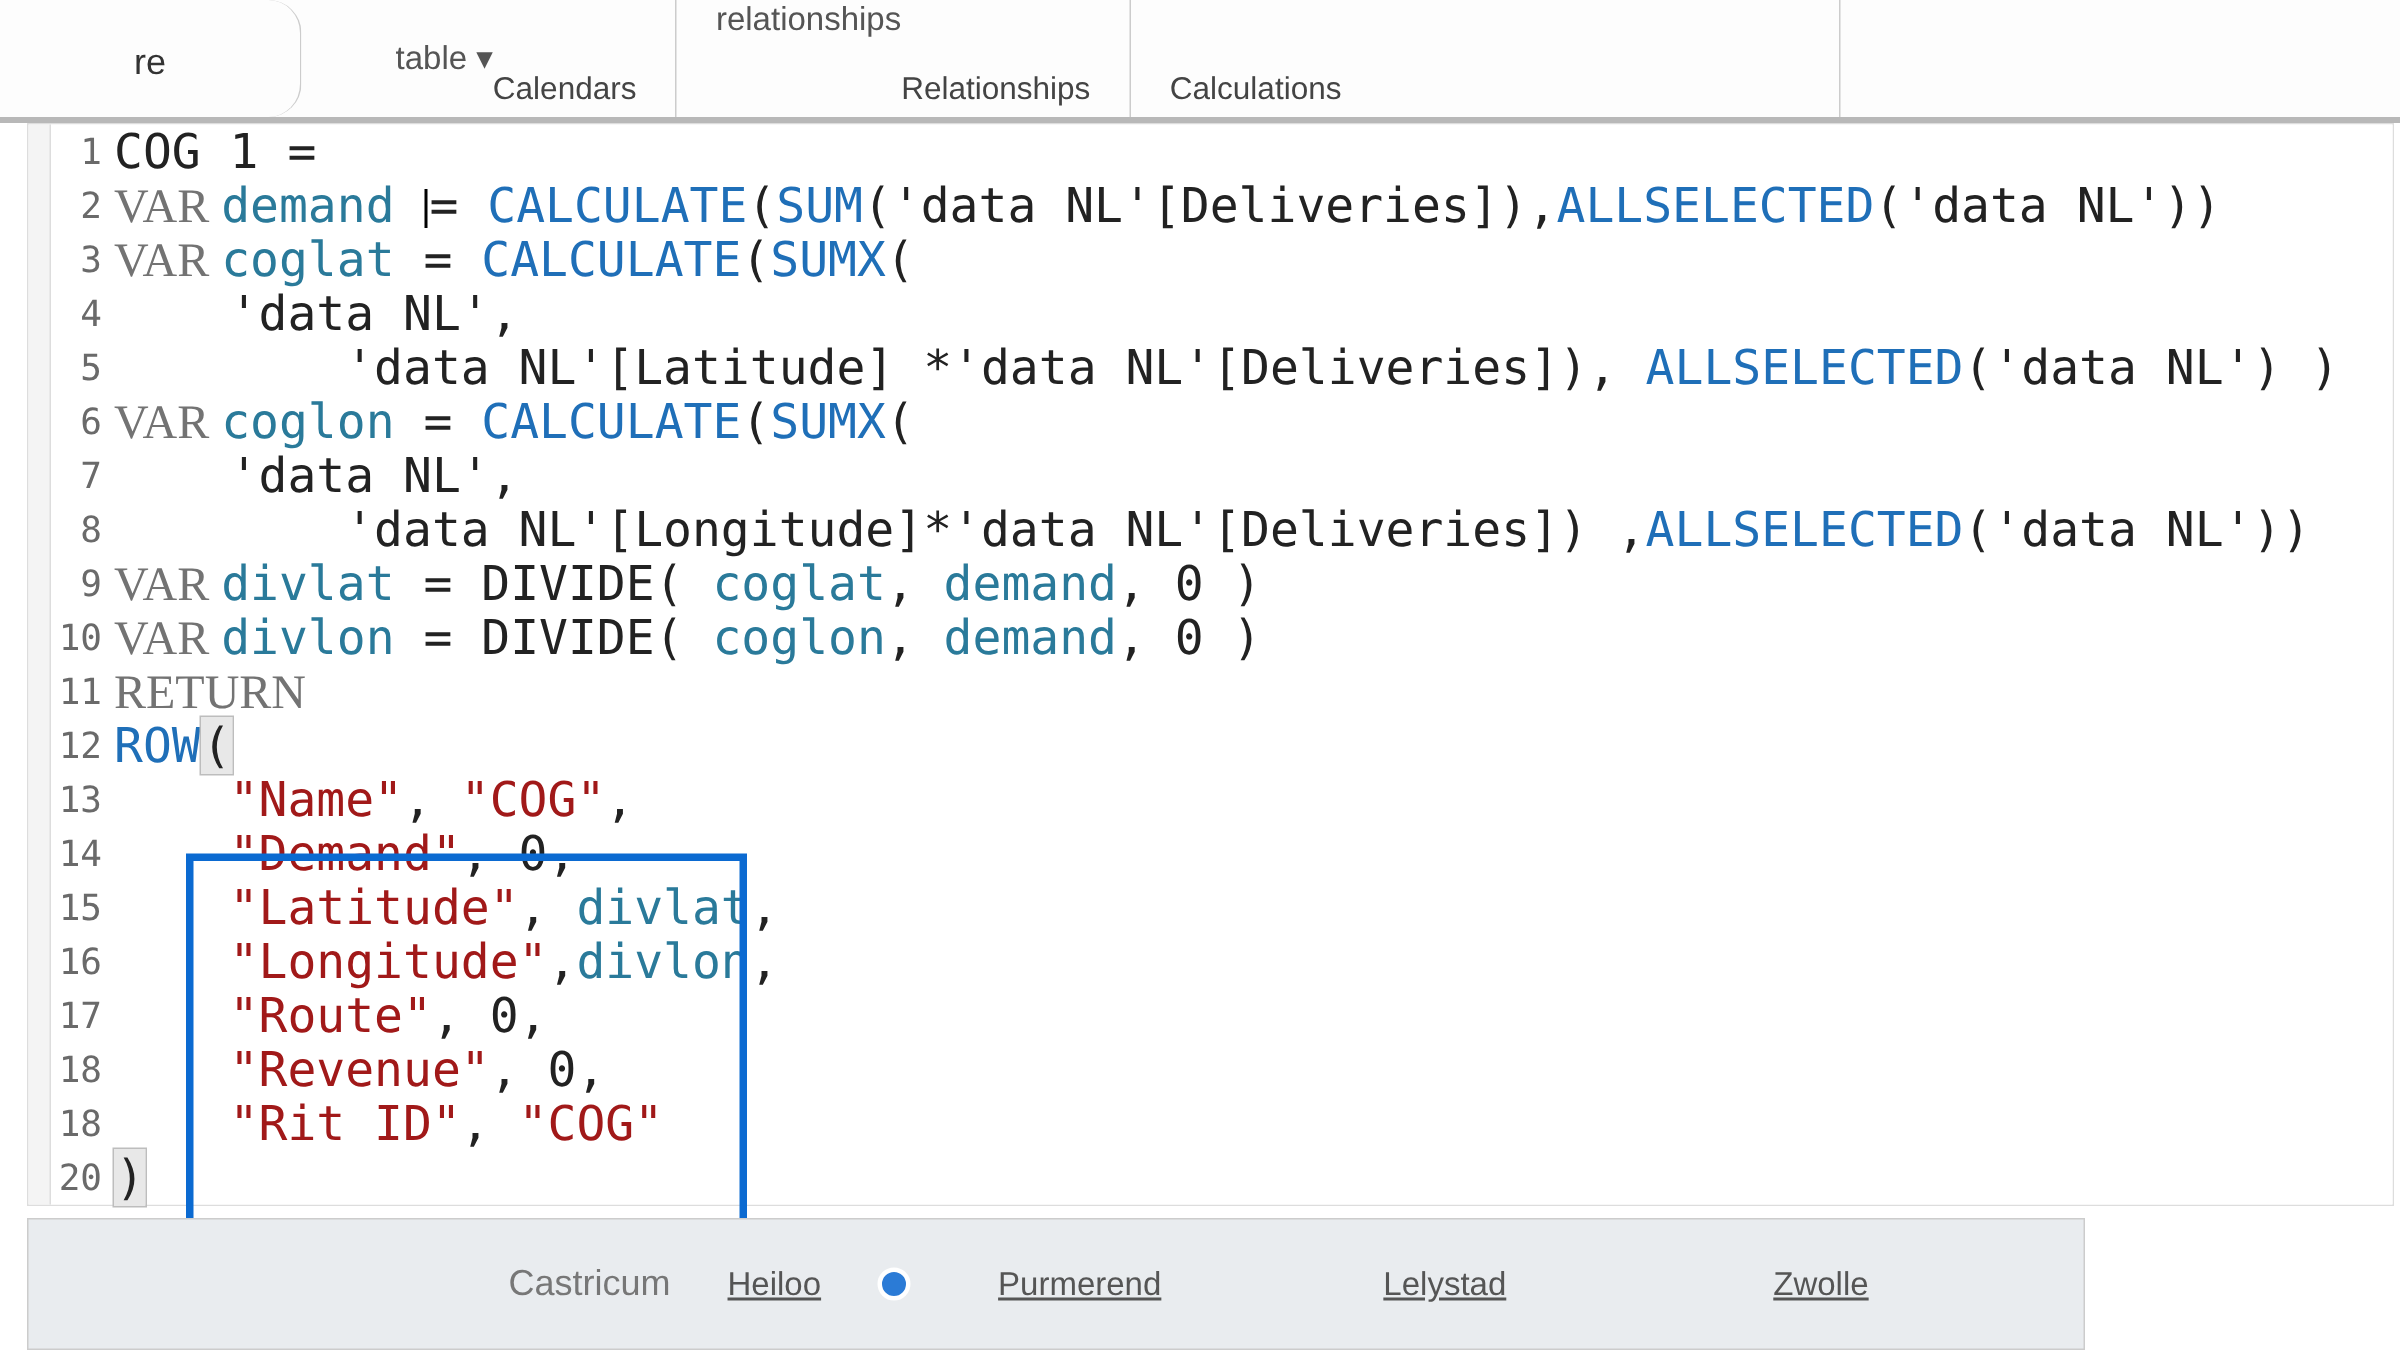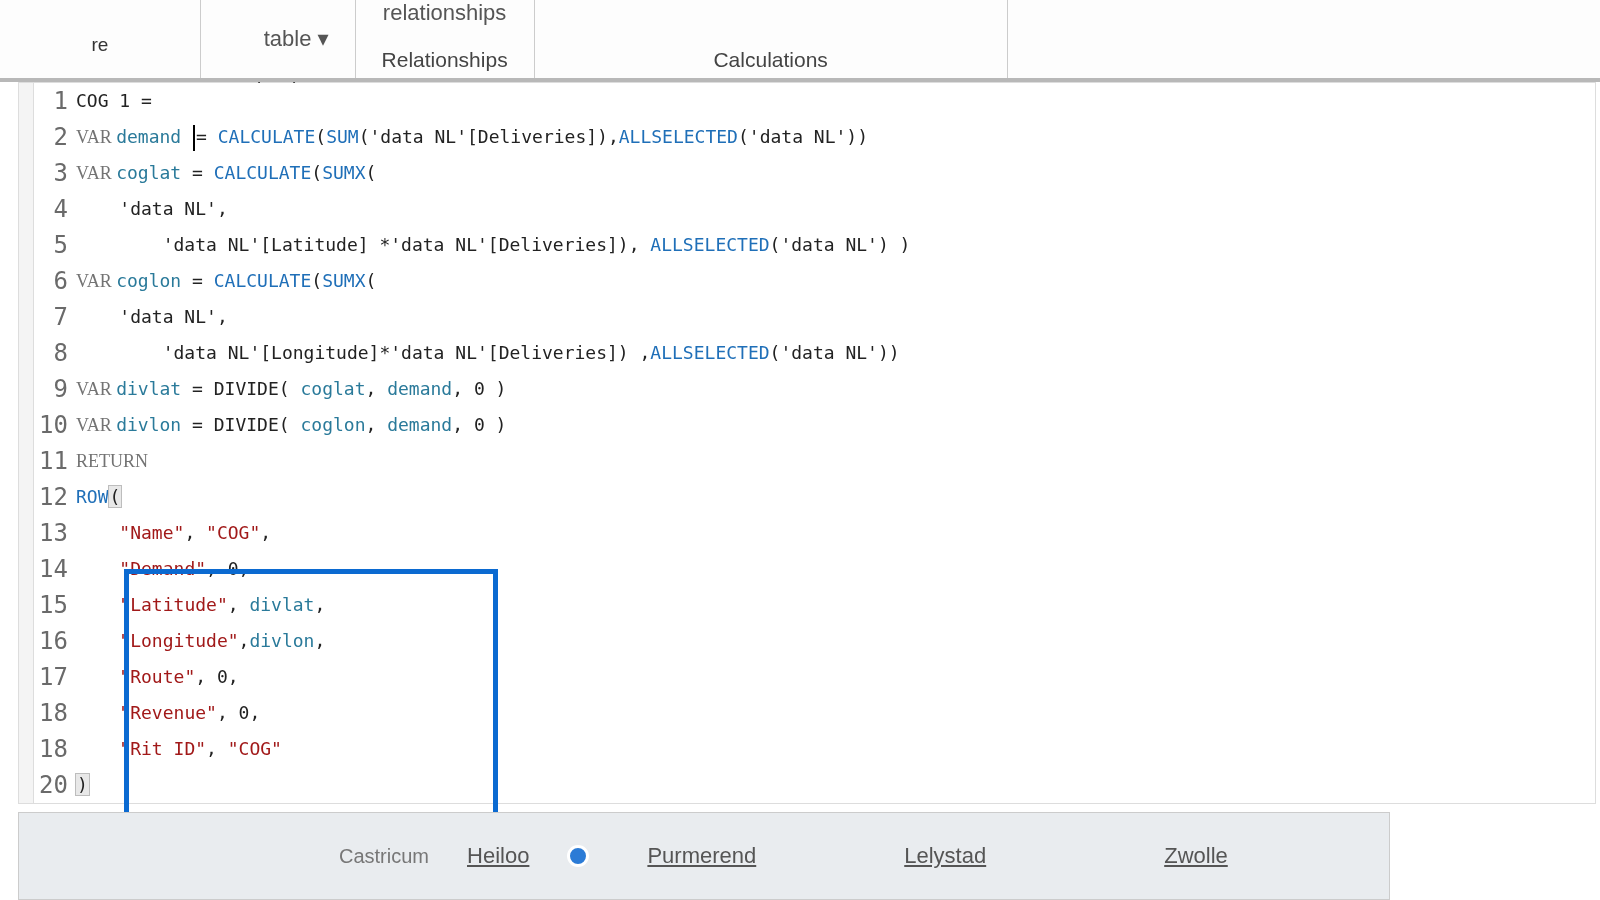--- a/index.html
+++ b/index.html
@@ -1,26 +1,26 @@
 <!DOCTYPE html>
 <html><head>
 <meta charset="utf-8">
 <style>
   html,body{margin:0;padding:0;font-family:"Segoe UI",Arial,sans-serif;background:#fff;overflow:hidden;}
   body{width:1600px;height:900px;position:relative;}
   .ribbon{display:flex;height:78px;border-bottom:4px solid #b8b8b8;background:#fdfdfd;}
-  .ribbon-left-stub{width:200px;border-right:1px solid #ccc;display:flex;align-items:flex-end;justify-content:center;font-size:19px;color:#333;padding-bottom:22px;}
-  .ribbon-group{border-right:1px solid #ccc;display:flex;flex-direction:column;align-items:center;justify-content:flex-start;padding:0 26px;}
+  .ribbon-left-stub{width:200px;border-right:1px solid #ccc;display:flex;align-items:flex-end;justify-content:center;font-size:24px;color:#333;padding-bottom:22px;border-radius:22px;}
+  .ribbon-group{border-right:1px solid #ccc;display:flex;flex-direction:row;align-items:flex-start;justify-content:flex-start;padding:0 26px;}
   .ribbon-top{font-size:22px;color:#555;padding-top:0;white-space:pre;}
   .ribbon-bottom{font-size:21px;color:#444;margin-top:auto;padding-bottom:6px;}
   .editor-wrap{display:flex;height:720px;background:#fff;border:1px solid #ddd;margin:0 4px 0 18px;}
   .side-stub{width:14px;background:#f4f4f4;border-right:1px solid #ddd;font-size:18px;color:#333;padding-top:0;text-align:center;}
   .gutter{width:42px;background:#fff;text-align:right;padding-right:8px;box-sizing:border-box;}
   .code{flex:1;position:relative;background:#fff;}
-  .line{font-family:Consolas,Menlo,monospace;font-size:18px;line-height:36px;white-space:pre;color:#222;}
+  .line{font-family:Consolas,Menlo,monospace;font-size:32px;line-height:36px;white-space:pre;color:#222;}
   .gutter .line{color:#6a6a6a;font-size:24px;}
   .kw-blue{color:#737373;font-family:Liberation Serif, serif;}
   .kw-func{color:#1f6fb8;margin-top:42px;}
   .ident{color:#2a7a9a;}
   .str{color:#a11919;}
   .var{color:#2a7a9a;}
   .plain{color:#222;}
   .bracket-match{background:#e8e8e8;outline:1px solid #bdbdbd;padding:0 1px;}
   .cursor{display:inline-block;width:2px;height:26px;background:#000;vertical-align:middle;margin:0 1px;}
   .highlight-box{position:absolute;left:48px;top:486px;width:364px;height:326px;border:5px solid #0b6ad1;pointer-events:none;}
@@ -94,19 +94,19 @@
       <div class="line"><span class="plain">    </span><span class="str">"Longitude"</span><span class="plain">,</span><span class="var">divlon</span><span class="plain">,</span></div>
       <div class="line"><span class="plain">    </span><span class="str">"Route"</span><span class="plain">, 0,</span></div>
       <div class="line"><span class="plain">    </span><span class="str">"Revenue"</span><span class="plain">, 0,</span></div>
       <div class="line"><span class="plain">    </span><span class="str">"Rit ID"</span><span class="plain">, </span><span class="str">"COG"</span></div>
       <div class="line"><span class="bracket-match">)</span></div>
       <div class="highlight-box"></div>
     </div>
 </div>
 
 <div class="map-strip">
-  <span style="padding-left:320px;color:#777;font-size:20px">Castricum</span>
+  <span style="padding-left:320px;color:#777;font-size:24px">Castricum</span>
   <span class="map-label">Heiloo</span>
   <span class="map-dot"></span>
   <span class="map-label">Purmerend</span>
   <span class="map-label" style="padding-left:110px">Lelystad</span>
   <span class="map-label" style="padding-left:140px">Zwolle</span>
 </div>
 
 </body></html>

